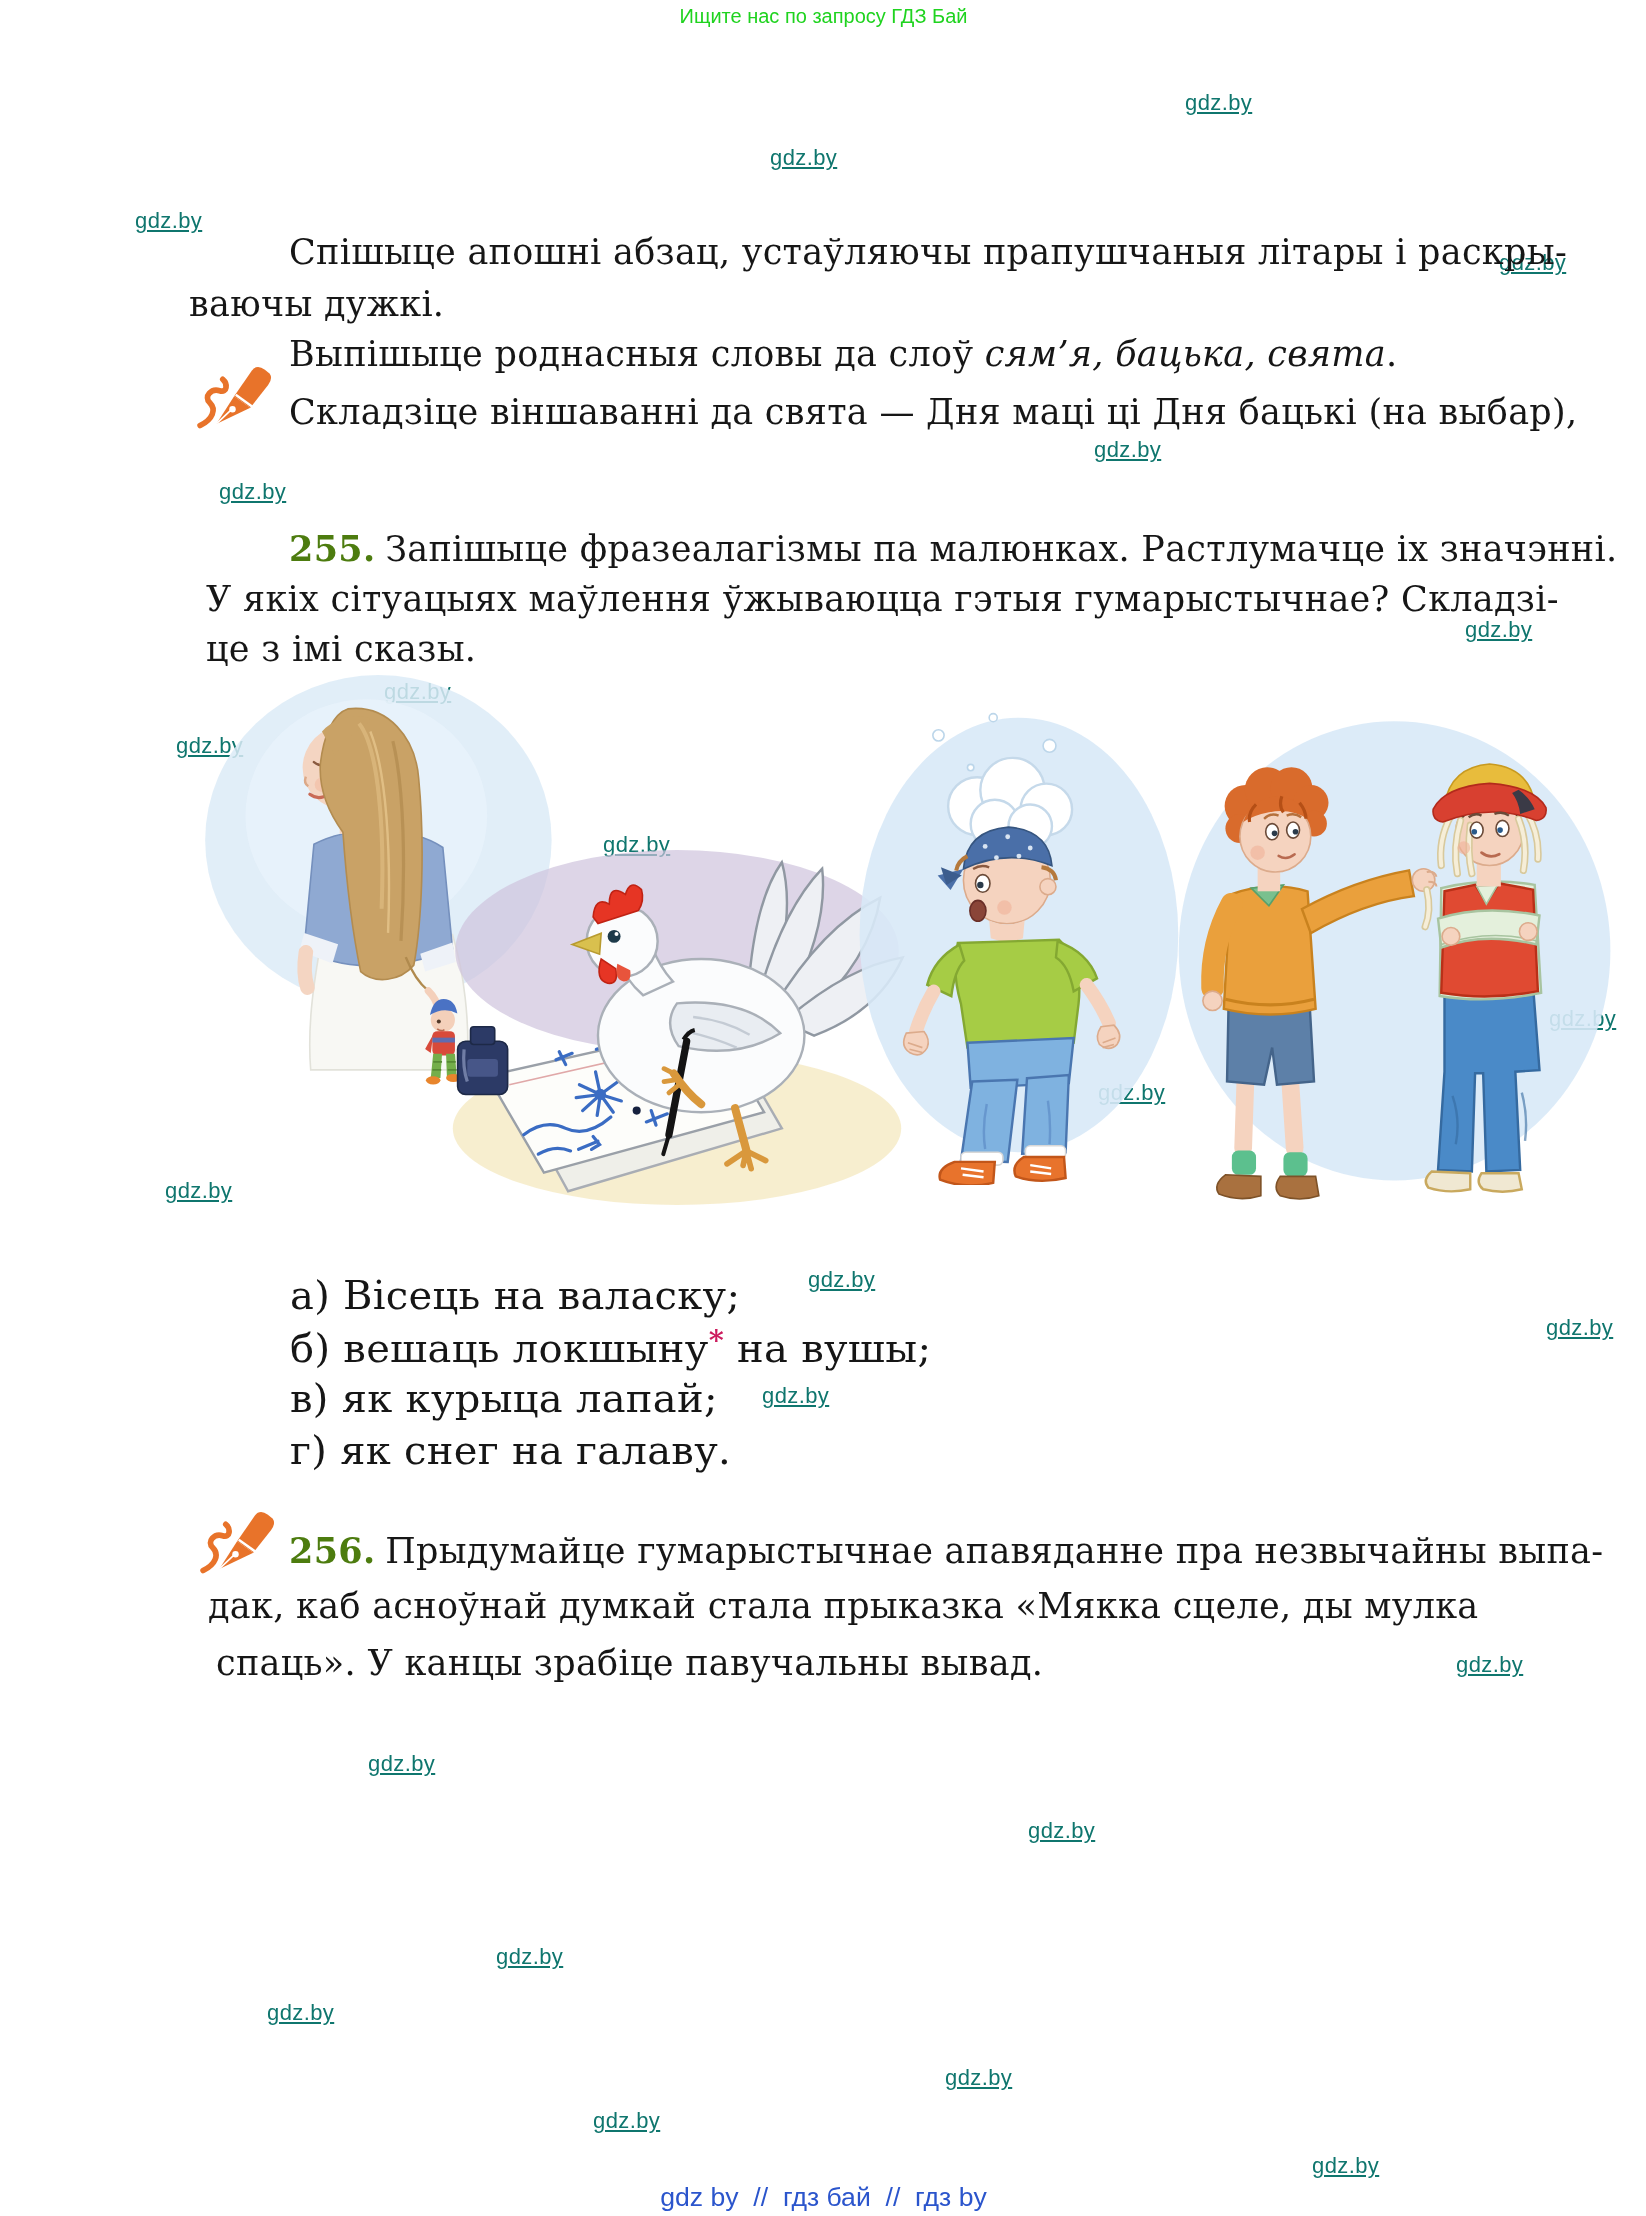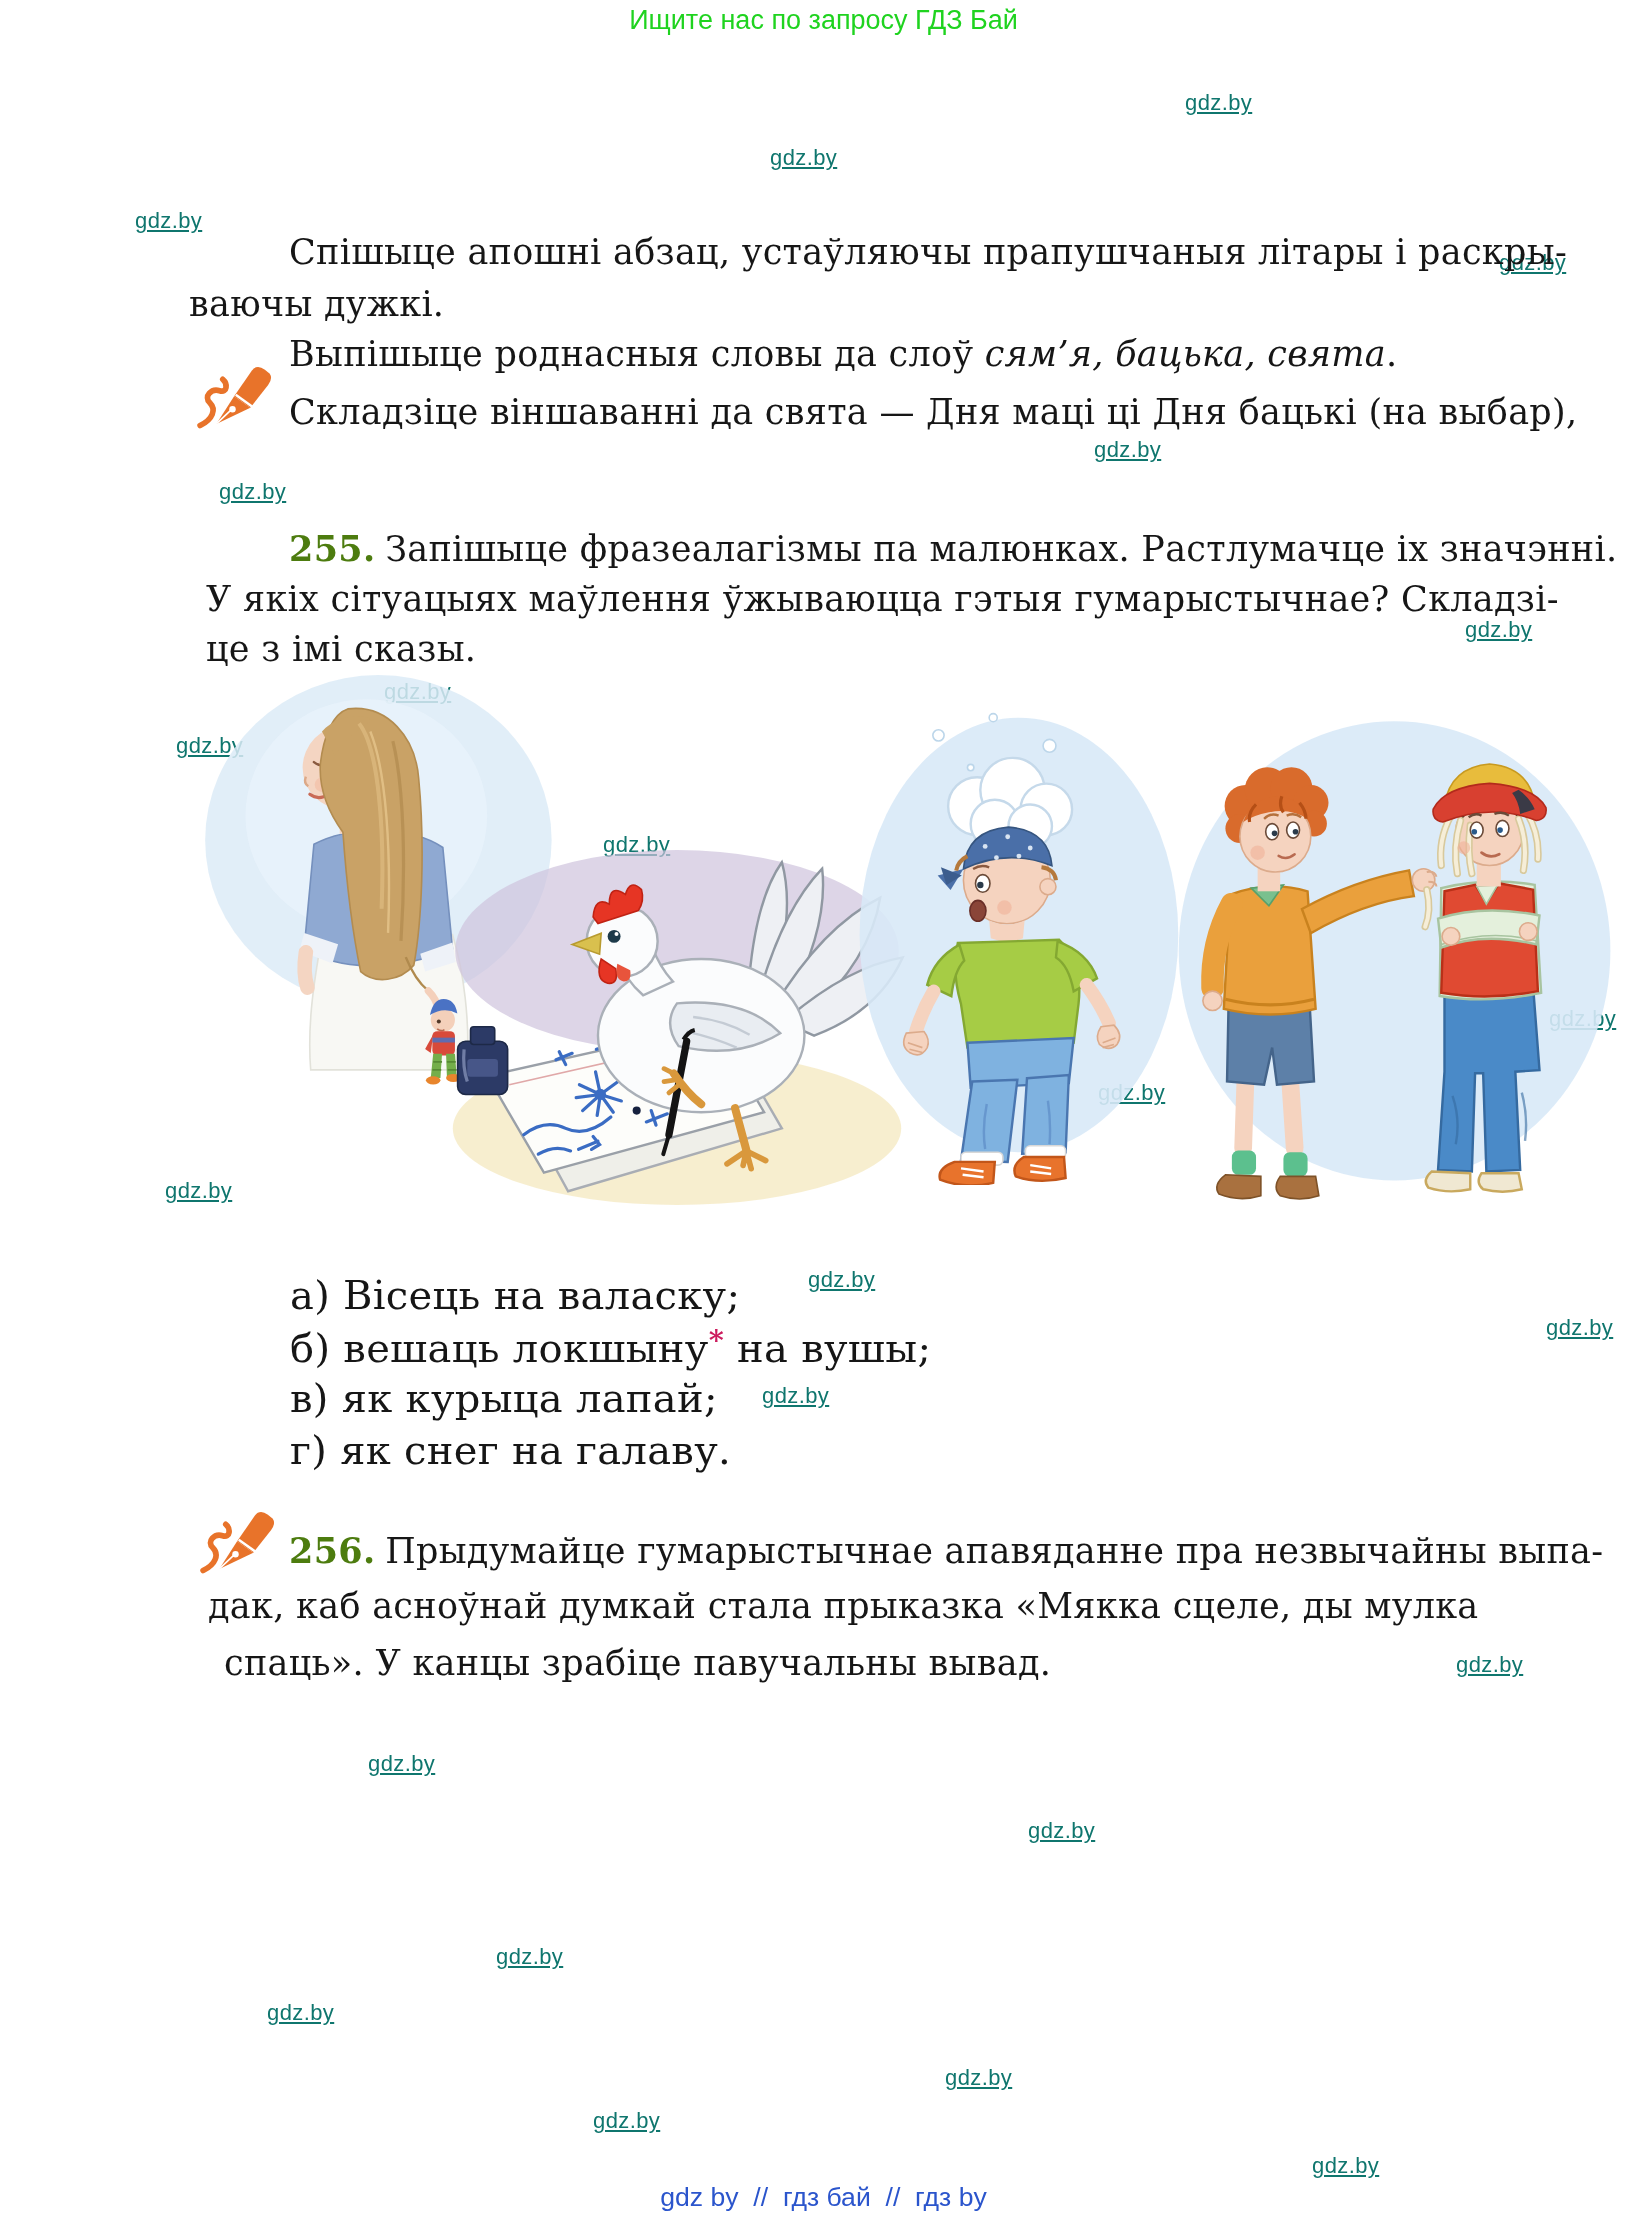--- a/index.html
+++ b/index.html
@@ -6,21 +6,21 @@
   .page {
     position:relative; width:1647px; height:2216px;
     background:#ffffff; overflow:hidden;
     font-family:"DejaVu Serif","Liberation Serif",serif;
     color:#161616;
   }
   .banner {
     position:absolute; left:0; top:4.8px; width:100%;
     text-align:center;
     font-family:"Liberation Sans",sans-serif;
-    font-size:27px; font-weight:400;
+    font-size:20px; font-weight:400;
   }
   .footer {
     position:absolute; left:0; top:2166px; width:100%;
     text-align:center;
     font-family:"Liberation Sans",sans-serif;
     font-size:26.6px; white-space:pre;
   }
   .wm {
     position:absolute;
     font-family:"Liberation Sans",sans-serif;
@@ -335,18 +335,18 @@
     <path d="M10,92 C26,84 30,72 22,64 C14,56 24,46 34,49 C44,52 44,40 38,35" stroke="#e8732a" stroke-width="7" fill="none" stroke-linecap="round"></path>
     <path d="M30,90 L52,56 L72,70 Z" fill="#e8732a"></path>
     <circle cx="50" cy="72" r="4" fill="#fff"></circle>
     <path d="M30,90 L48,73" stroke="#fff" stroke-width="2"></path>
     <path d="M52,56 L74,24 Q80,16 90,23 L96,28 Q100,34 94,42 L72,70 Z" fill="#e8732a"></path>
     <line x1="54" y1="54" x2="75" y2="69" stroke="#fff" stroke-width="3"></line>
   </svg>
 
   <div class="line" style="left:289px;top:1530px"><span class="num" style="color: #4d7c0f;">256.</span><span>Прыдумайце гумарыстычнае апавяданне пра незвычайны выпа-</span></div>
   <div class="line" style="left:208px;top:1586px">дак, каб асноўнай думкай стала прыказка «Мякка сцеле, ды мулка</div>
-  <div class="line" style="left:224px;top:1643px">спаць». У канцы зрабіце павучальны вывад.</div>
+  <div class="line" style="left:216px;top:1643px">спаць». У канцы зрабіце павучальны вывад.</div>
 
   <div class="footer" style="color: rgb(43, 85, 204); margin-top: 16px;">gdz by  //  гдз бай  //  гдз by</div>
 
 </div>
 
 
 </body></html>

